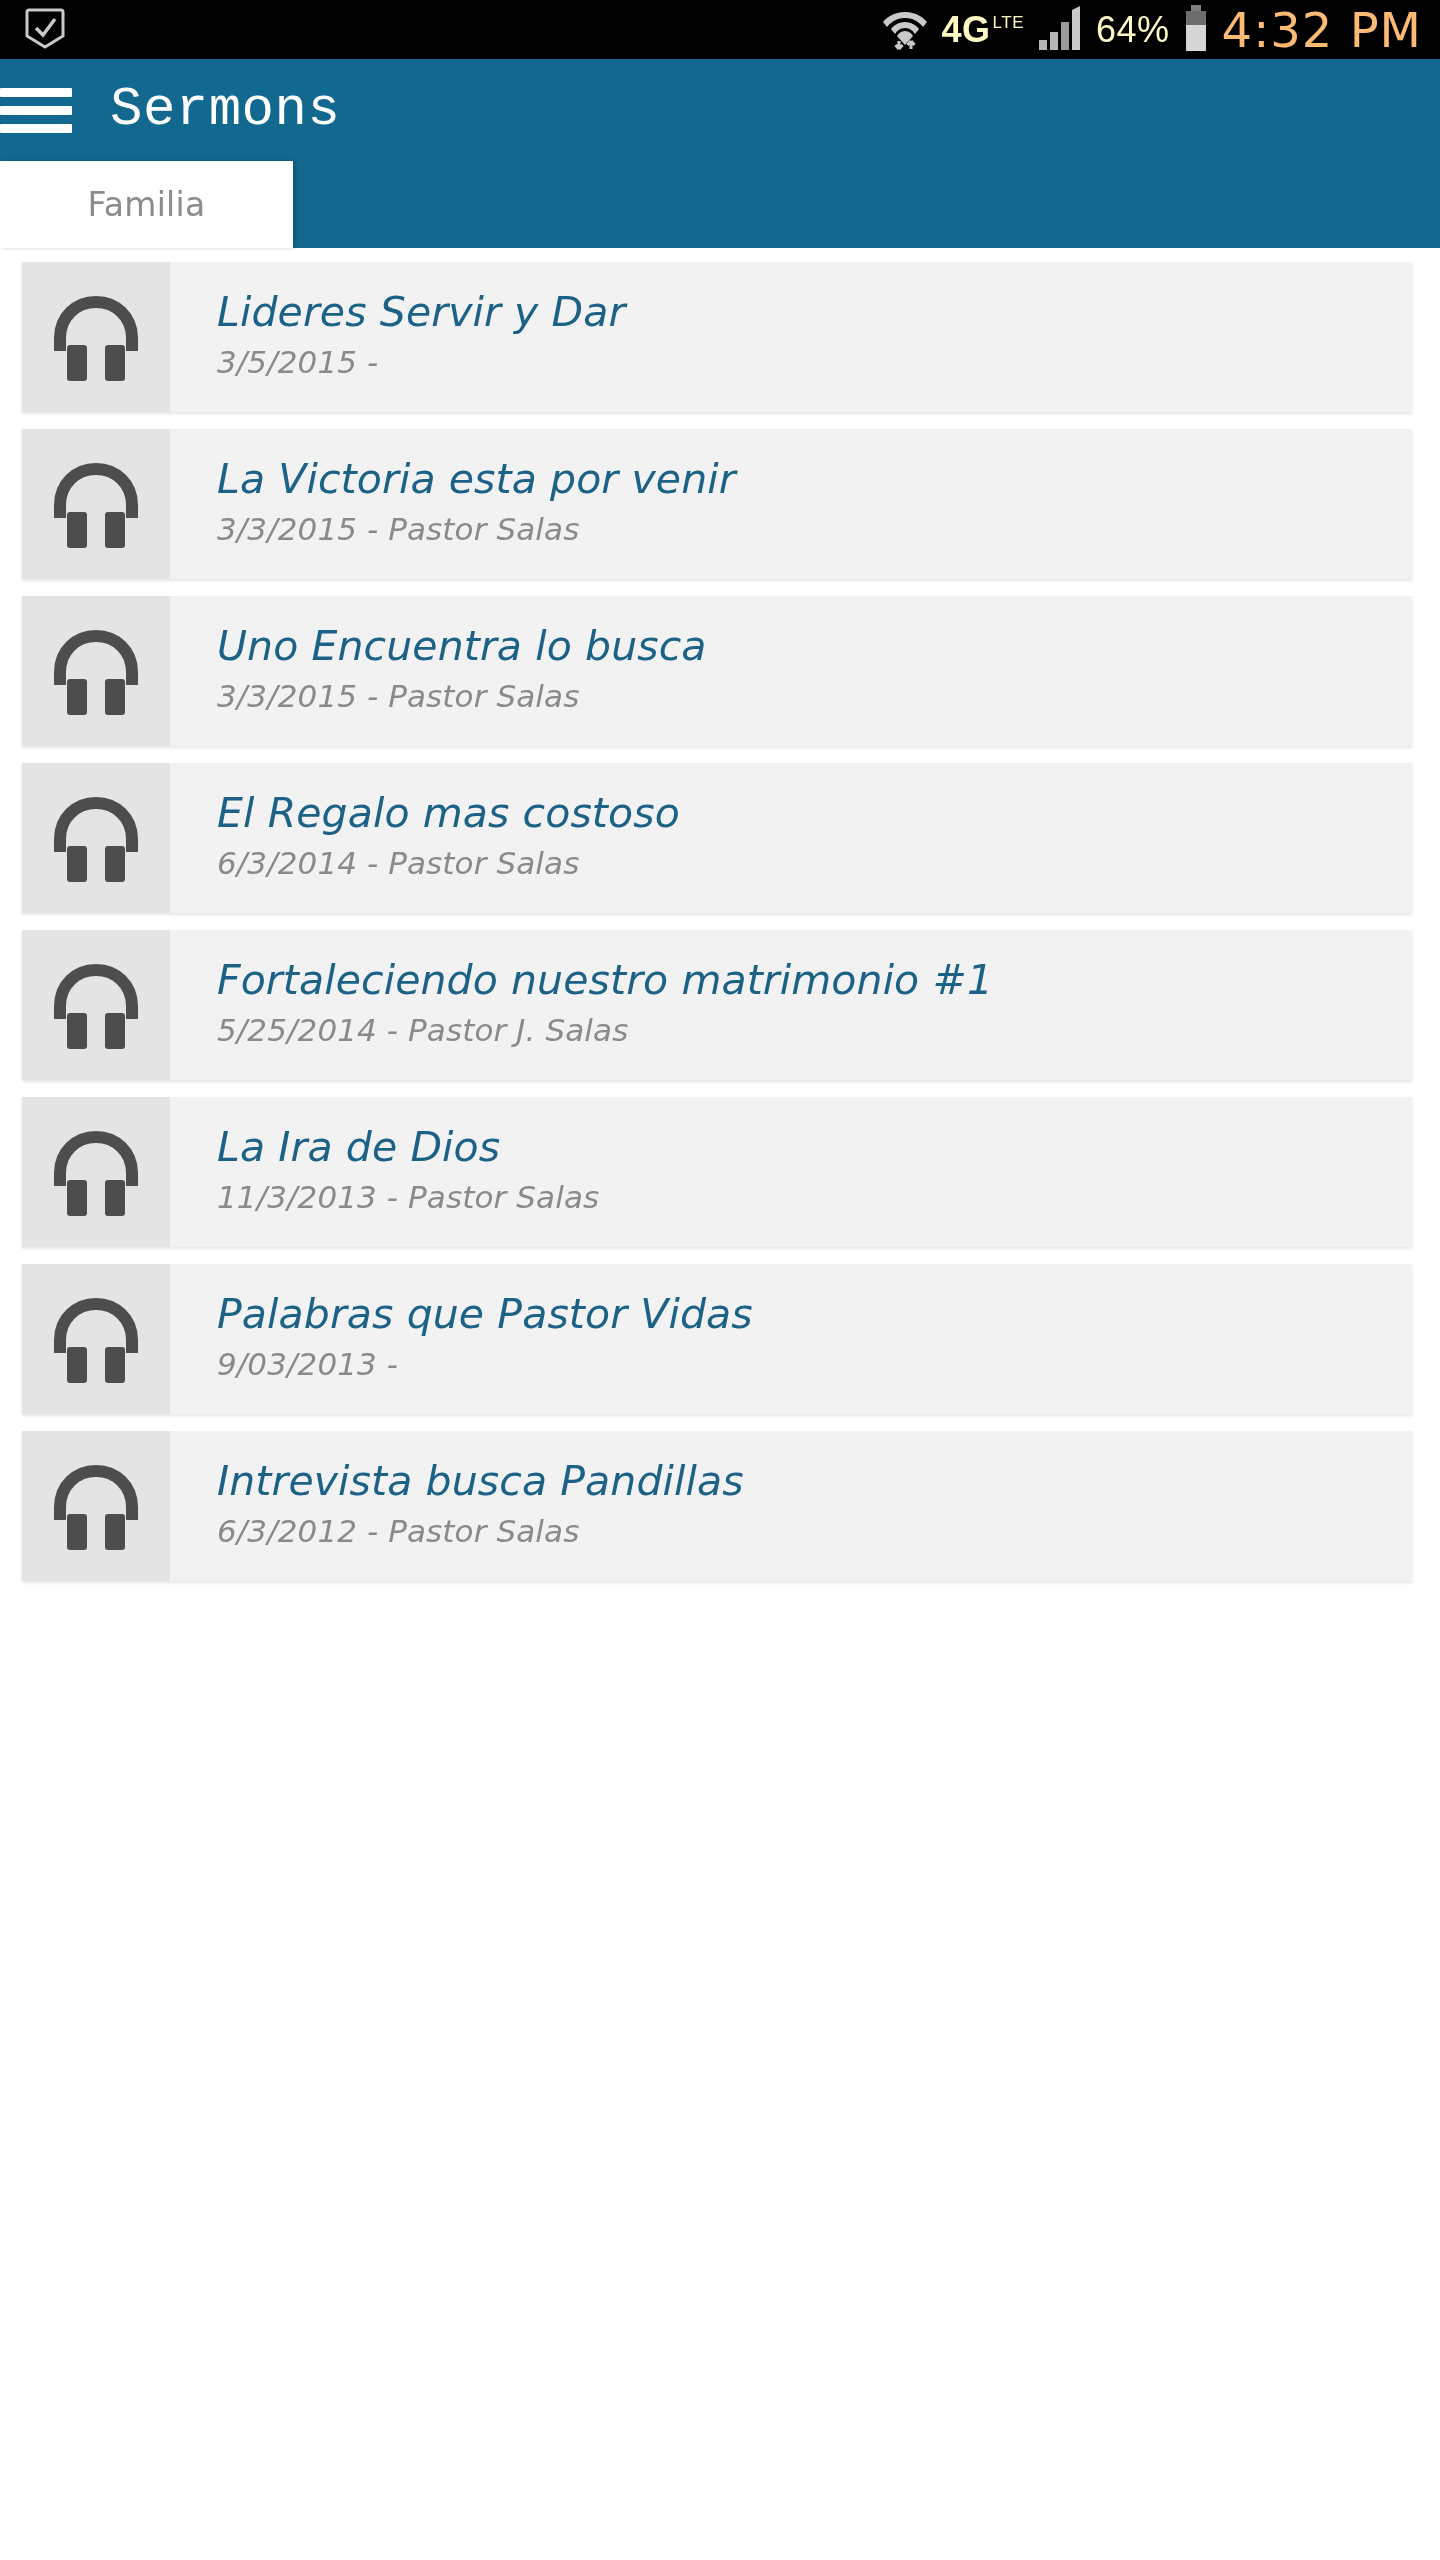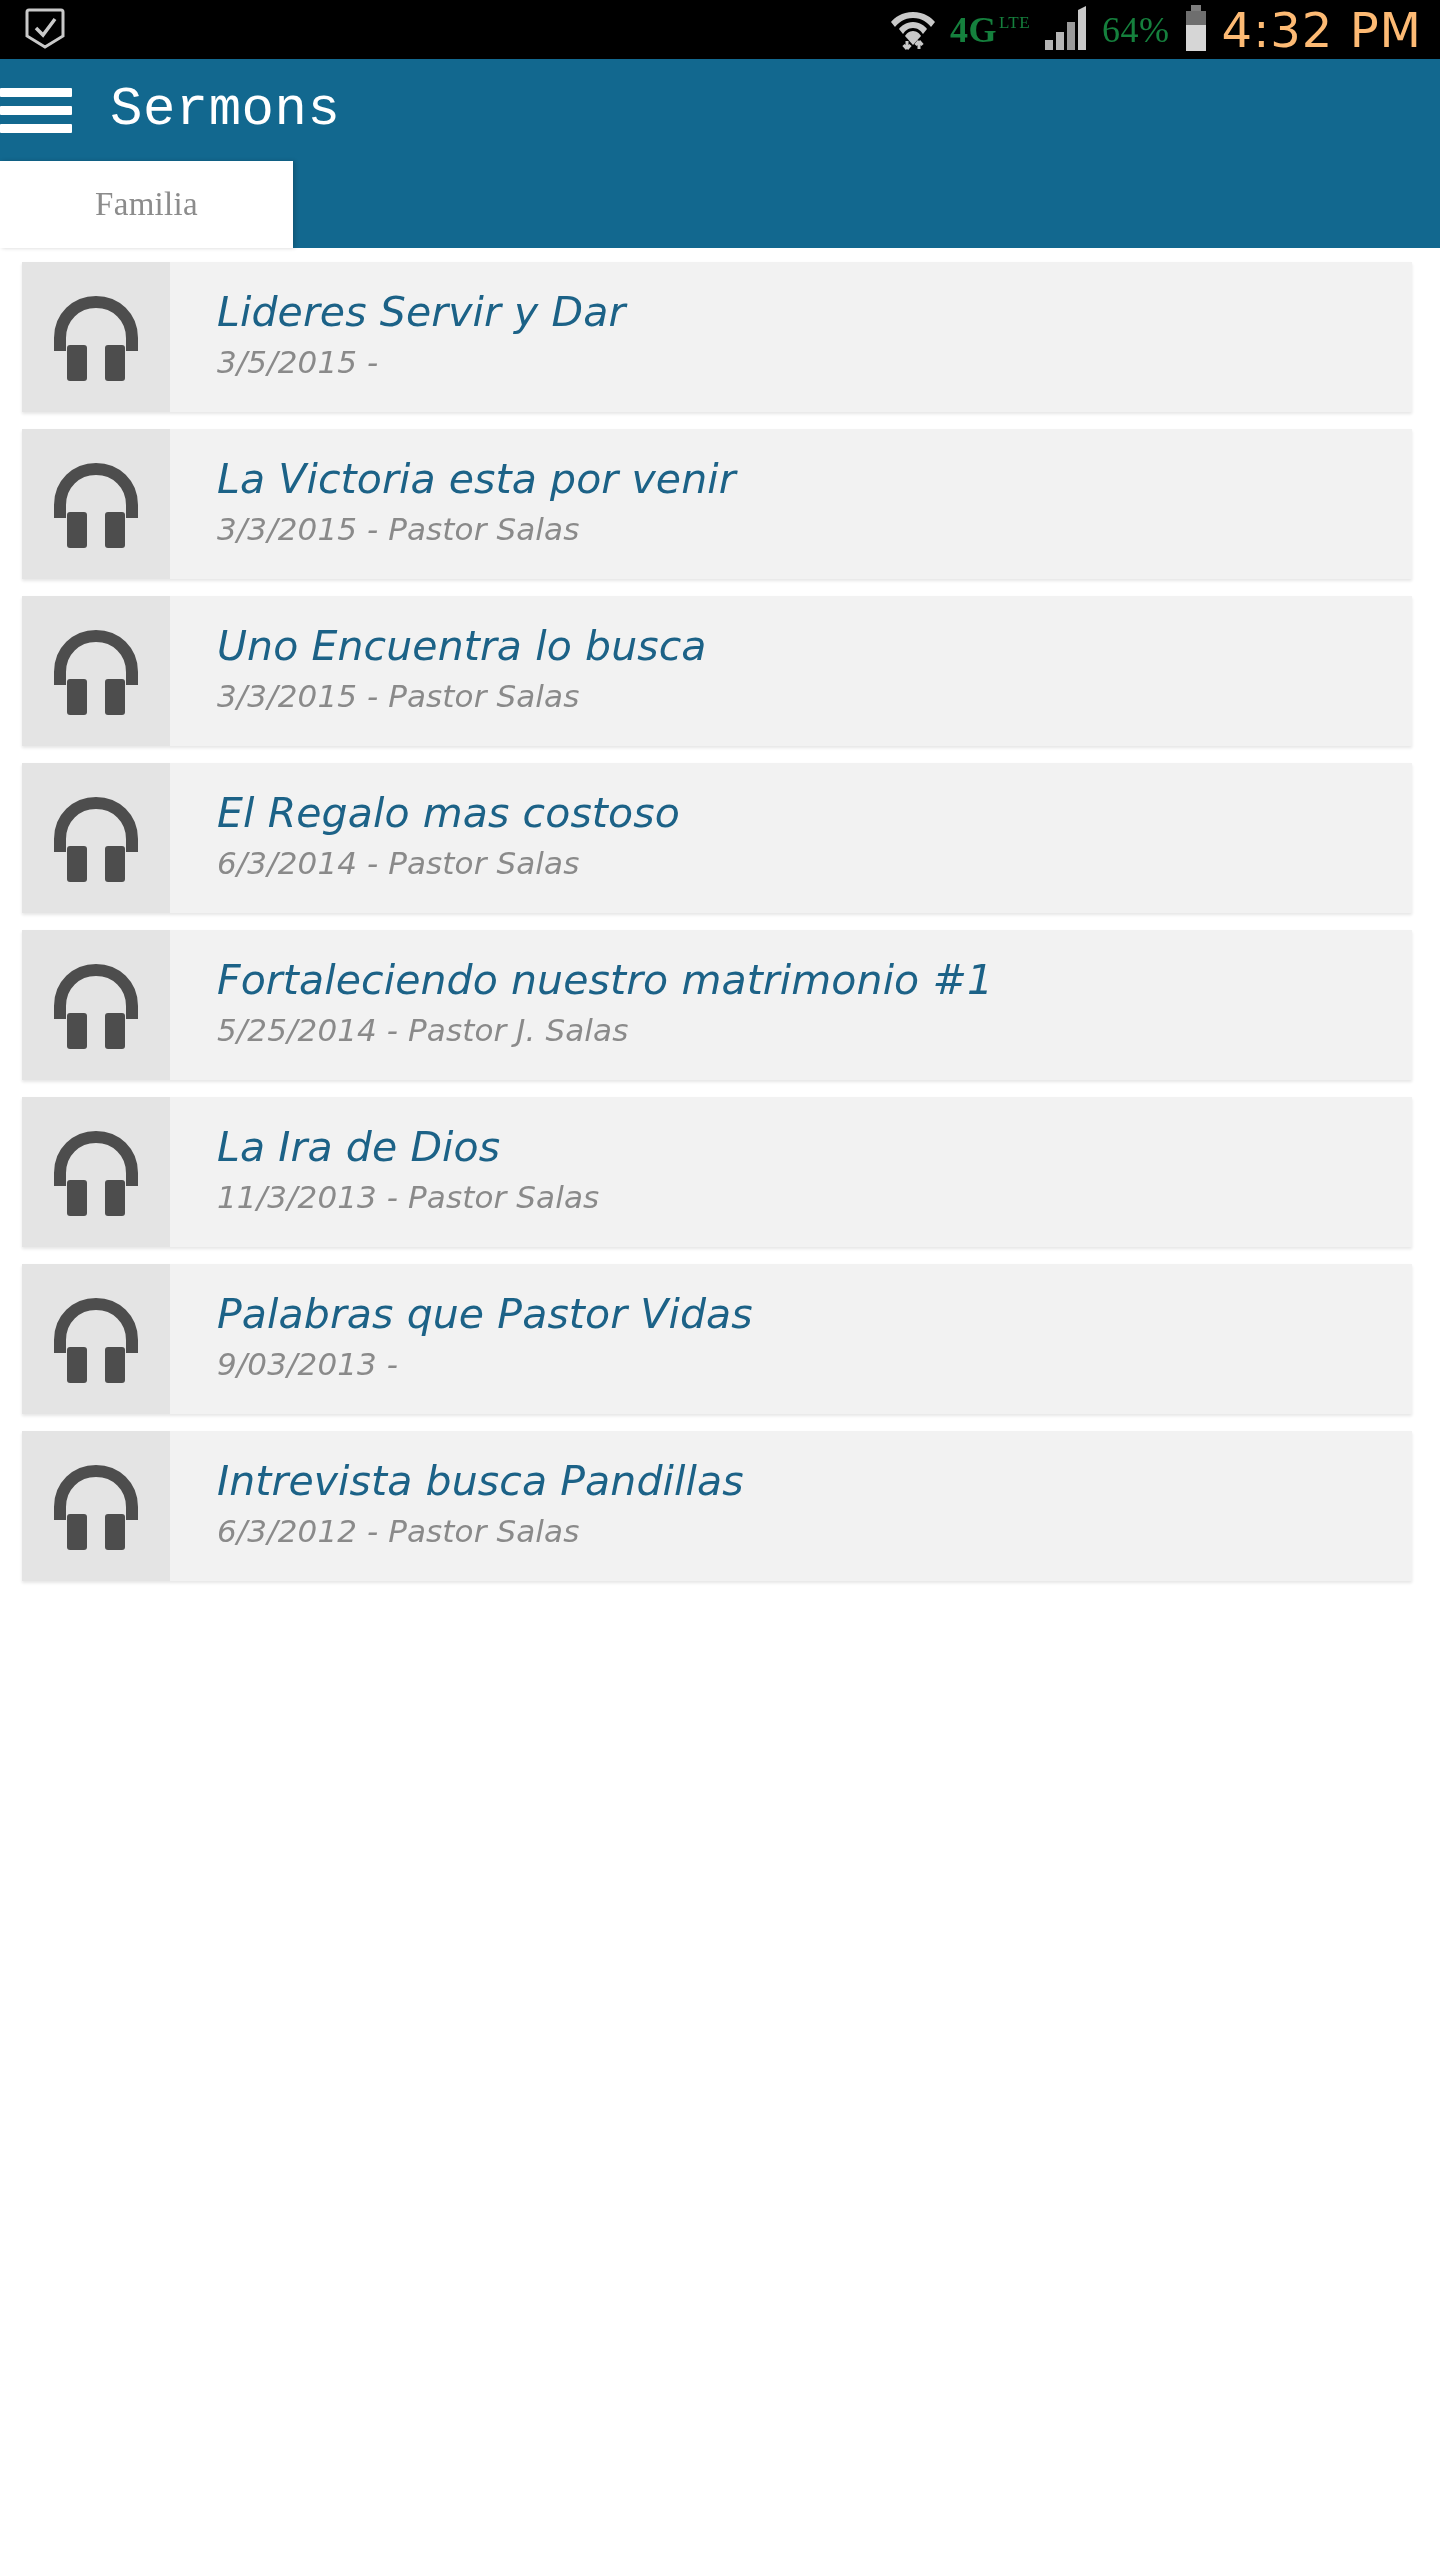--- a/index.html
+++ b/index.html
@@ -17,24 +17,24 @@
     background:#000000;
     display:flex; align-items:center;
     padding:0 18px 0 24px;
   }
   .sb-left{ display:flex; align-items:center; gap:14px; }
   .sb-right{
     margin-left:auto;
     display:flex; align-items:center; gap:13px;
   }
   .sb-text{
-    color:#15803d;
+    color:#fef9c3;
     font-size:36px;
     letter-spacing:0.5px;
-    font-family:Liberation Serif, serif;
+    font-family:Liberation Sans, sans-serif;
     line-height:1;
   }
   .sb-clock{
     color:#fdba74;
     font-size:48px;
     letter-spacing:1px;
     line-height:1;
   }
 
   
@@ -73,21 +73,20 @@
     width:293px;
     background:#ffffff;
     display:flex; align-items:center; justify-content:center;
     box-shadow:2px 0 4px rgba(0,0,0,0.18);
   }
   .tab-label{
     color:#8c8c8c;
     font-size:33px;
     font-weight:400;
     letter-spacing:0.3px;
-    font-family:Liberation Serif, serif;
   }
 
   
   .list{
     width:100%;
     padding-top:14px;
     background:#ffffff;
   }
   .row{
     position:relative;

